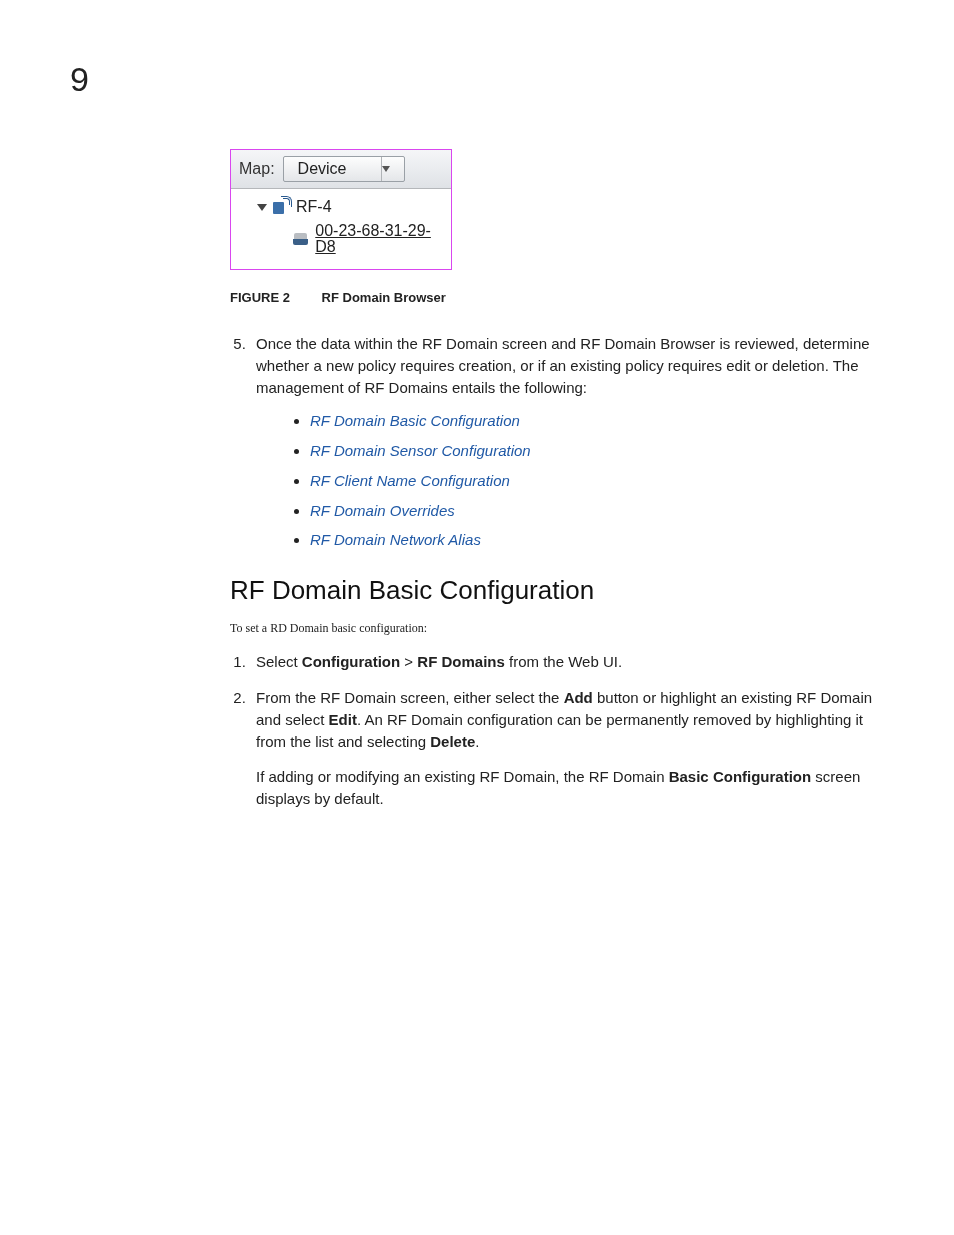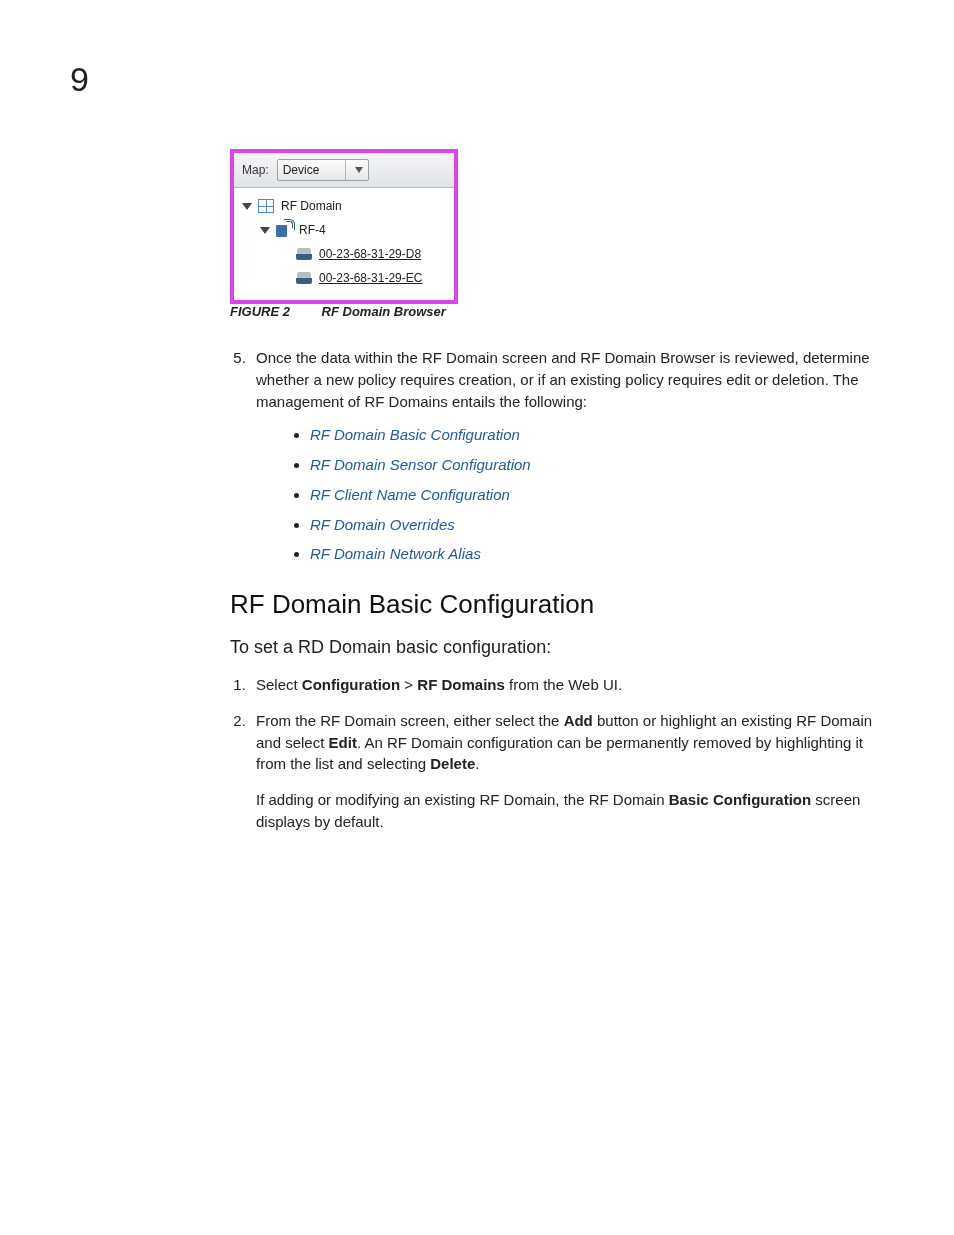--- a/index.html
+++ b/index.html
@@ -21,42 +21,42 @@
     font-family: "Helvetica Neue", Arial, sans-serif;
     margin: 0 0 50px 0;
   }
   .content-col {
     margin-left: 160px;
     width: 650px;
   }
   
   .browser-box {
     width: 220px;
-    border: 4px solid #d946ef;
+    border: 1px solid #d946ef;
     background: #fff;
     font-family: Arial, sans-serif;
-    font-size: 12px;
+    font-size: 16px;
     color: #222;
     margin-top: 38px;
   }
   .browser-header {
     background: linear-gradient(#f5f6f8, #dfe2e6);
     border-bottom: 1px solid #b5b7ba;
     padding: 6px 8px;
     display: flex;
     align-items: center;
     gap: 8px;
   }
   .map-label { color:#333; }
   .device-select {
     display: inline-flex;
     align-items: center;
     border: 1px solid #9aa0a6;
     background: linear-gradient(#fdfdfd, #e4e6e9);
-    padding: 3px 5px;
+    padding: 3px 14px;
     border-radius: 2px;
     gap: 36px;
     position: relative;
   }
   .device-select .sep {
     position: absolute;
     right: 22px;
     top: 0;
     bottom: 0;
     width: 1px;
@@ -132,23 +132,22 @@
   .icon-device .top {
     position:absolute;left:1px;right:1px;top:0;height:6px;
     background:#b9bdc2;border-radius:2px 2px 0 0;
   }
   .icon-device .base {
     position:absolute;left:0;right:0;bottom:0;height:6px;
     background:#3a5f87;border-radius:0 0 2px 2px;
   }
   .figure-caption {
     font-size: 13px;
-    margin-top: 0;
+    margin-top: 20px;
     margin-bottom: 28px;
-    font-style: italic;
   }
   .figure-caption .fig-label {
     font-weight: bold;
     margin-right: 28px;
   }
   ol.steps {
     margin: 0 0 20px 0;
     padding-left: 20px;
     font-size: 15px;
     line-height: 1.45;
@@ -174,23 +173,24 @@
     text-decoration: none;
   }
   h2.section {
     font-family: "Helvetica Neue", Arial, sans-serif;
     font-weight: 400;
     font-size: 26px;
     margin: 20px 0 14px 0;
     color:#111;
   }
   .para {
-    font-size: 18px;
+    font-size: 12px;
     line-height: 1.45;
     margin: 0 0 14px 0;
+    font-family: Liberation Serif, serif;
   }
   .bold { font-weight: bold; }
 </style>
 </head>
 <body>
 
 <div class="page">
   <div class="chapter-number">9</div>
 
   <div class="content-col">
@@ -198,48 +198,36 @@
     <div class="browser-box">
       <div class="browser-header">
         <span class="map-label">Map:</span>
         <span class="device-select">
           <span>Device</span>
           <span class="sep"></span>
           <span class="caret-down"></span>
         </span>
       </div>
       <div class="tree">
-        <div class="tree-row lvl1">
-          <span class="tri-down"></span>
-          <span class="icon-grid"></span>
-          <span>RF Domain</span>
-        </div>
         <div class="tree-row lvl2">
           <span class="tri-down"></span>
           <span class="icon-ap">
               <span class="body"></span>
               <span class="wave1"></span>
               <span class="wave2"></span>
             </span>
           <span>RF-4</span>
         </div>
         <div class="tree-row lvl3">
           <span class="icon-device">
               <span class="top"></span>
               <span class="base"></span>
             </span>
           <span>00-23-68-31-29-D8</span>
         </div>
-        <div class="tree-row lvl3">
-          <span class="icon-device">
-              <span class="top"></span>
-              <span class="base"></span>
-            </span>
-          <span>00-23-68-31-29-EC</span>
-        </div>
       </div>
     </div>
 
     <div class="figure-caption">
       <span class="fig-label">FIGURE 2</span>
       <span class="bold">RF Domain Browser</span>
     </div>
 
     <ol class="steps" start="5">
       <li>

